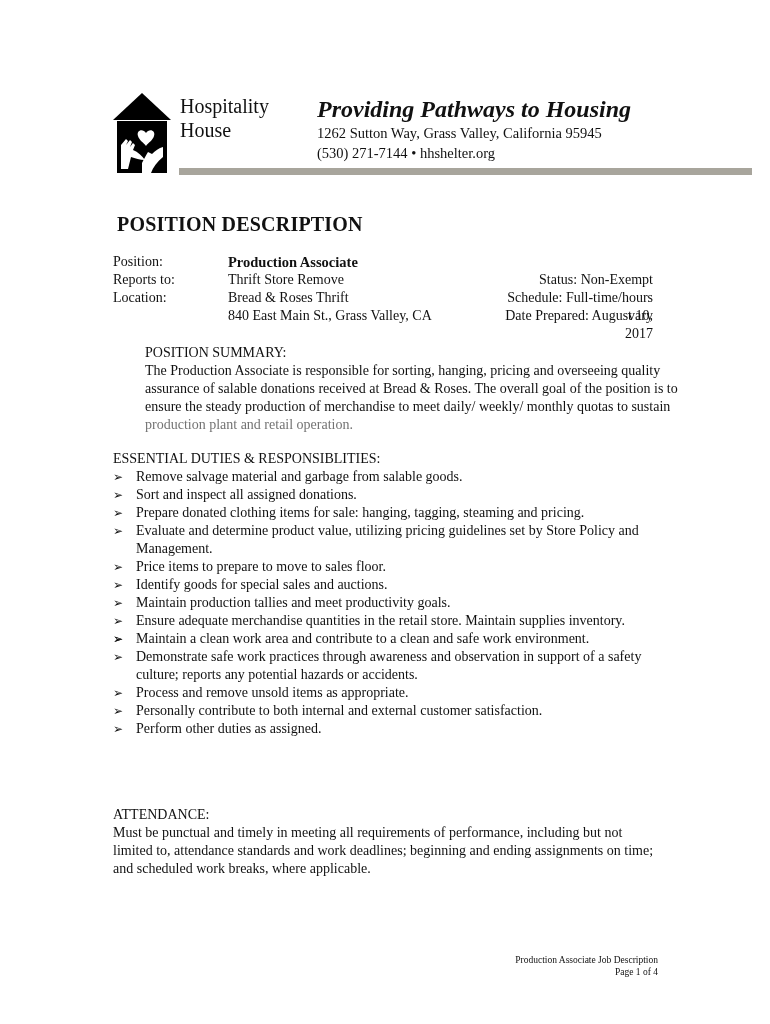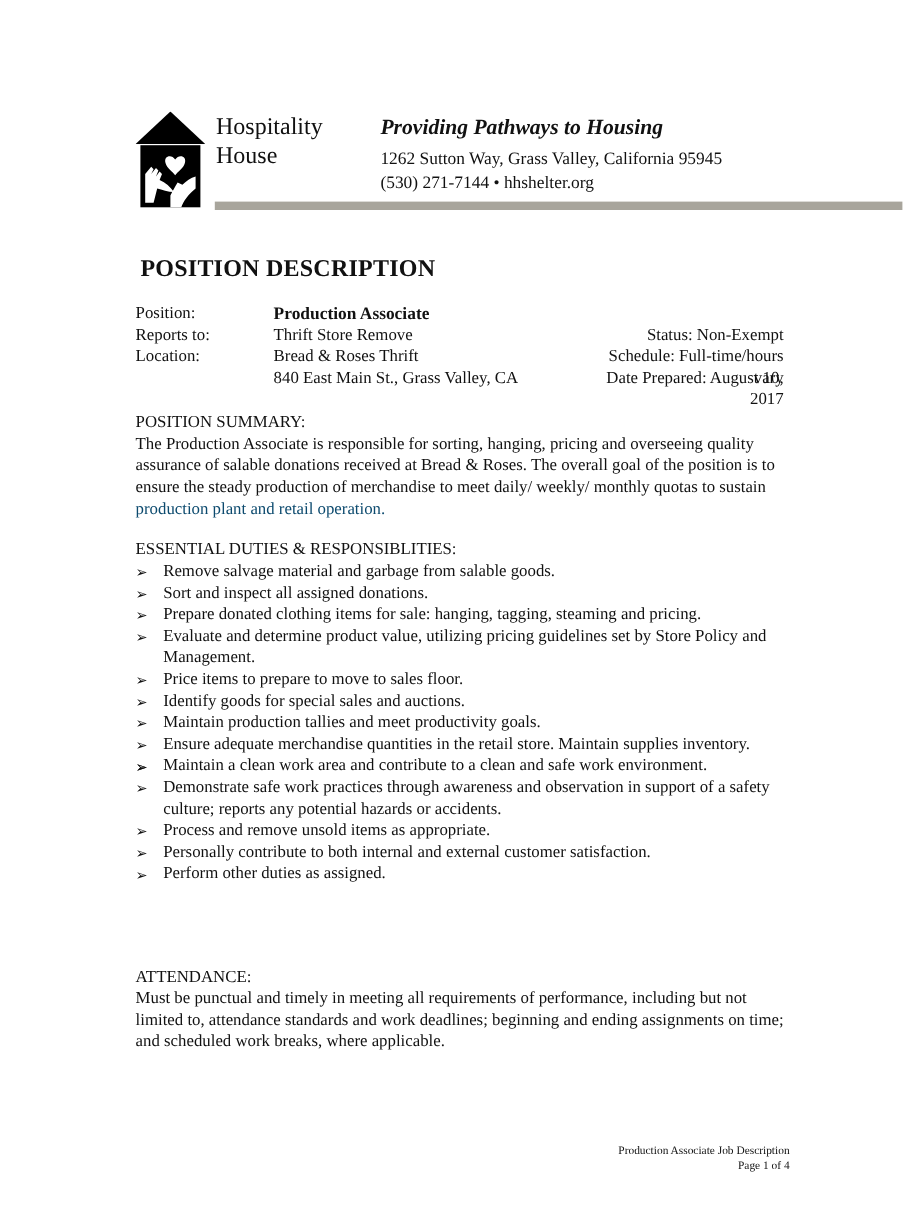--- a/index.html
+++ b/index.html
@@ -4,33 +4,33 @@
 <style>
   html, body { margin: 0; padding: 0; }
   body {
     width: 770px; height: 1024px; background: #ffffff; position: relative;
     font-family: "Liberation Serif", "DejaVu Serif", serif; color: #111;
     overflow: hidden;
   }
   .abs { position: absolute; }
   .logo { left: 113px; top: 93px; width: 58px; height: 80px; }
   .org-name { left: 180px; top: 94px; font-size: 20px; line-height: 24px; color: #111; }
-  .tagline { left: 317px; top: 96px; font-size: 18px; font-weight: bold; font-style: italic; }
+  .tagline { left: 317px; top: 96px; font-size: 24px; font-weight: bold; font-style: italic; }
   .addr { left: 317px; top: 123px; font-size: 14.5px; line-height: 20px; }
   .rule-bar { left: 179px; top: 168px; width: 573px; height: 7px; background: #a8a59c; }
   .title { left: 117px; top: 213px; font-size: 20px; font-weight: bold; letter-spacing: 0.2px; }
   .info { left: 113px; top: 253px; width: 540px; font-size: 14px; line-height: 18px; }
   .info .row { display: flex; height: 18px; gap: 25px; }
   .info .lbl { width: 90px; }
   .info .val { width: 250px; }
   .info .val.bold { font-weight: bold; font-size: 14.5px; }
   .info .right { flex: 1; text-align: right; }
   .section { left: 113px; width: 545px; font-size: 14px; line-height: 18px; }
   .section .head { }
-  .muted { color: #0c4a6e; }
+  .muted { color: #737373; }
   ul.duties { list-style: none; margin: 0; padding: 0; }
   ul.duties li { position: relative; padding-left: 23px; }
   ul.duties li .bullet { position: absolute; left: 0; top: 0; font-size: 12px; }
   .footer { left: 480px; top: 954px; width: 178px; text-align: right; font-size: 9.5px; line-height: 12px; }
 </style>
 </head>
 <body>
 
 <div class="abs logo">
   <svg width="58" height="80" viewBox="0 0 58 80">
@@ -73,21 +73,21 @@
     <span class="val">Bread &amp; Roses Thrift</span>
     <span class="right">Schedule: Full-time/hours vary</span>
   </div>
   <div class="row">
     <span class="lbl"></span>
     <span class="val">840 East Main St., Grass Valley, CA</span>
     <span class="right">Date Prepared: August 10, 2017</span>
   </div>
 </div>
 
-<div class="abs section" style="top:344px;">
+<div class="abs section" style="top:344px;margin-left:32px;">
   <div class="head">POSITION SUMMARY:</div>
   <div><span>The Production Associate is responsible for sorting, hanging, pricing and overseeing quality assurance of salable donations received at Bread &amp; Roses. The overall goal of the position is to ensure the steady production of merchandise to meet daily/ weekly/ monthly quotas to sustain</span> <span class="muted">production plant and retail operation.</span></div>
 </div>
 
 <div class="abs section" style="top:450px;">
   <div class="head">ESSENTIAL DUTIES &amp; RESPONSIBLITIES:</div>
   <ul class="duties">
     <li><span class="bullet">➢</span><span>Remove salvage material and garbage from salable goods.</span></li>
     <li><span class="bullet">➢</span><span>Sort and inspect all assigned donations.</span></li>
     <li><span class="bullet">➢</span><span>Prepare donated clothing items for sale: hanging, tagging, steaming and pricing.</span></li>

